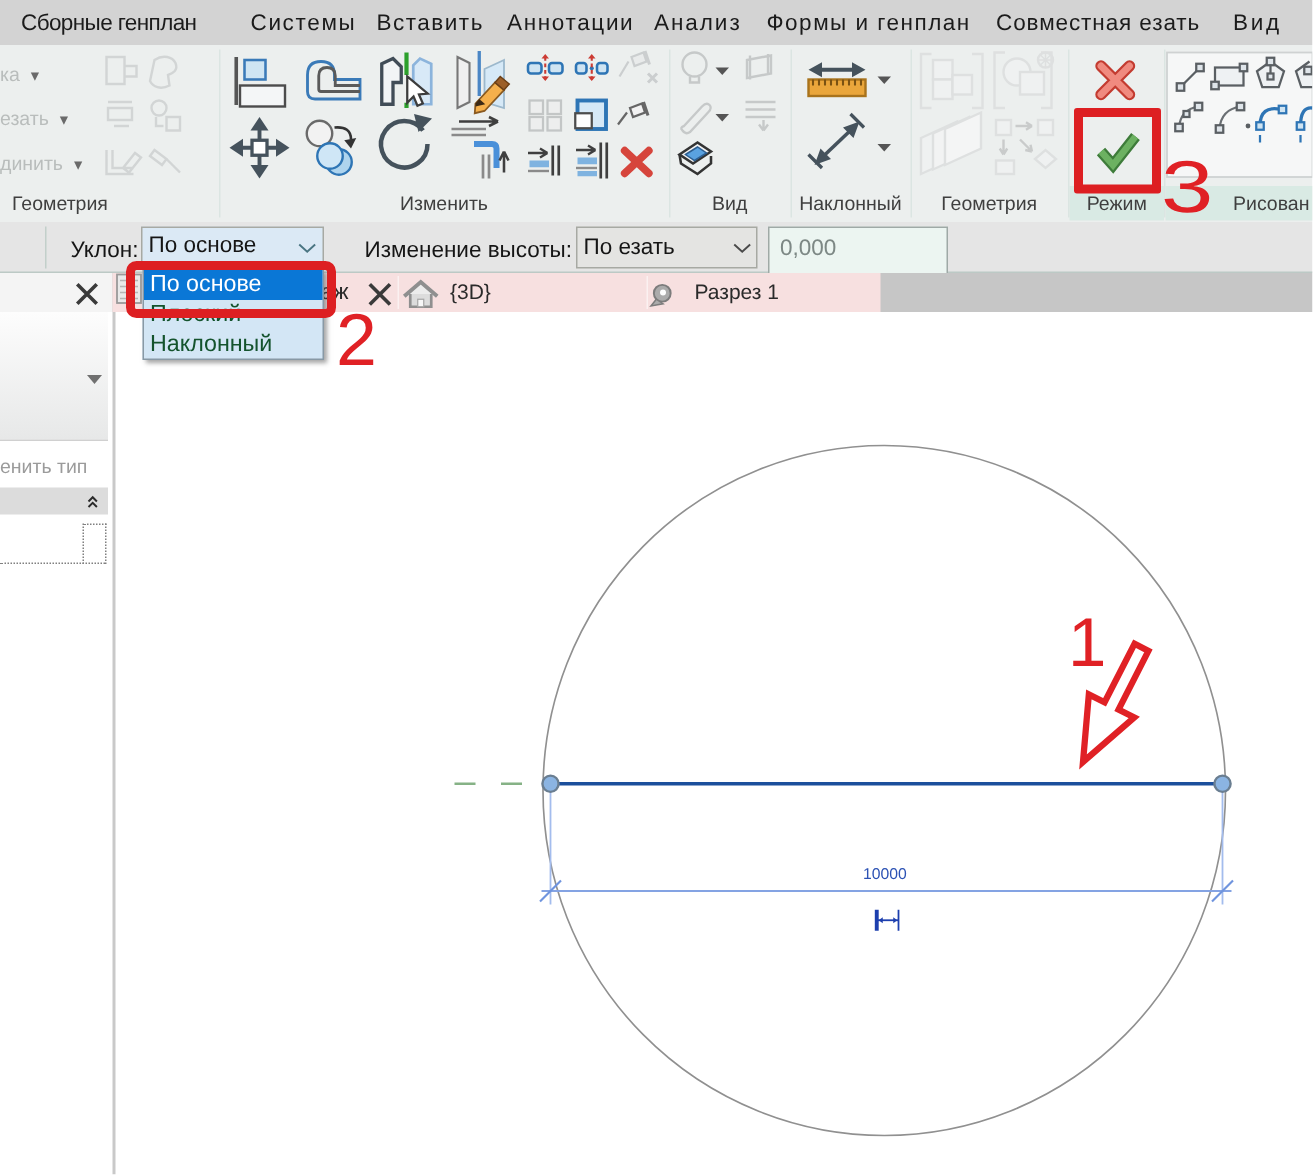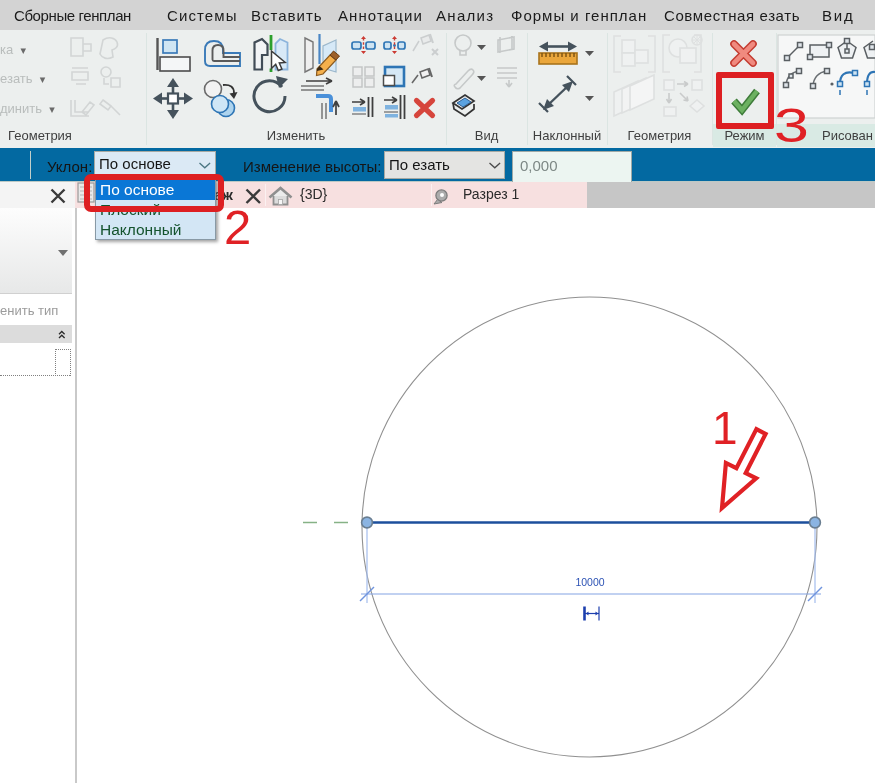--- a/index.html
+++ b/index.html
@@ -9,21 +9,21 @@
 
 #menubar{left:0;top:0;width:875px;height:30px;background:#d3d3d3;font-size:15px;color:#1b1b1b}
 #menubar span{position:absolute;top:7px;white-space:nowrap}
 
 #ribbon{left:0;top:30px;width:875px;height:118px;background:#ecefee}
 .sep{position:absolute;top:33px;width:1px;height:112px;background:#dbe5e2}
 .plabel{position:absolute;top:128px;height:18px;font-size:13px;color:#3f3f3f;text-align:center;white-space:nowrap}
 .mint{position:absolute;top:124px;height:23px;background:#d9eae4}
 .gtxt{position:absolute;font-size:13px;color:#b9bdbc;white-space:nowrap}
 
-#optbar{left:0;top:148px;width:875px;height:34px;background:#0369a1;border-bottom:1px solid #bcc9c5}
+#optbar{left:0;top:148px;width:875px;height:34px;background:#e5e5e5;border-bottom:1px solid #bcc9c5}
 #optbar .lbl{position:absolute;top:10px;font-size:15px;color:#151515;white-space:nowrap}
 .combo{position:absolute;border:1px solid #a7a9a3;font-size:15px;color:#151515}
 
 #tabbar{left:0;top:182px;width:875px;height:26px;background:#c6c6c6}
 #tabbar .pink{position:absolute;left:75px;top:0;width:512px;height:26px;background:#f7e0e0}
 #tabbar .white{position:absolute;left:0;top:0;width:75px;height:26px;background:#f4f4f4}
 .tabtxt{position:absolute;top:4px;font-size:14px;color:#2a2a2a;white-space:nowrap}
 
 #lpanel{left:0;top:208px;width:77px;height:575px;background:#ffffff;border-right:2px solid #c9c9c9}
 
@@ -70,21 +70,21 @@
 <div style="position:absolute;left:30px;top:3px;width:1px;height:28px;background:#c2cfca"></div>
 <div class="lbl" style="left:47px">Уклон:</div>
 <div class="combo" style="left:94px;top:3px;width:122px;height:26px;background:#dbe9f5;line-height:24px;padding-left:4px">По основе</div>
 <div class="lbl" style="left:243px">Изменение высоты:</div>
 <div class="combo" style="left:384px;top:3px;width:121px;height:28px;background:#e4e4e2;line-height:26px;padding-left:4px">По езать</div>
 <div class="combo" style="left:512px;top:3px;width:120px;height:35px;background:#ecf5f1;border-color:#9fa9a6;line-height:27px;padding-left:7px;color:#7d8885">0,000</div>
 </div>
 <div id="tabbar" class="abs">
 <div class="white"></div>
 <div class="pink"></div>
-<div class="tabtxt" style="left:214px;font-weight:bold;font-size:15px;top:4px">аж</div>
+<div class="tabtxt" style="left:214px;font-weight:normal;font-size:15px;top:4px">аж</div>
 <div class="tabtxt" style="left:300px">{3D}</div>
     <div style="position:absolute;left:265px;top:2px;width:1px;height:22px;background:#fff;opacity:.55"></div>
     <div style="position:absolute;left:431px;top:2px;width:1px;height:22px;background:#fff;opacity:.55"></div>
 <div class="tabtxt" style="left:463px">Разрез 1</div>
 </div>
 <div id="lpanel" class="abs">
 <div style="position:absolute;left:0;top:0px;width:72px;height:86px;background:linear-gradient(#fdfdfd,#e7e8e8);border-bottom:1px solid #d0d0d0"></div>
 <div style="position:absolute;left:58px;top:42px;width:0;height:0;border-left:5px solid transparent;border-right:5px solid transparent;border-top:6px solid #707070"></div>
 <div style="position:absolute;left:0px;top:95px;width:66px;font-size:13px;color:#9b9b9b">енить тип</div>
 <div style="position:absolute;left:0;top:117px;width:72px;height:18px;background:#dcdcdc"></div>

